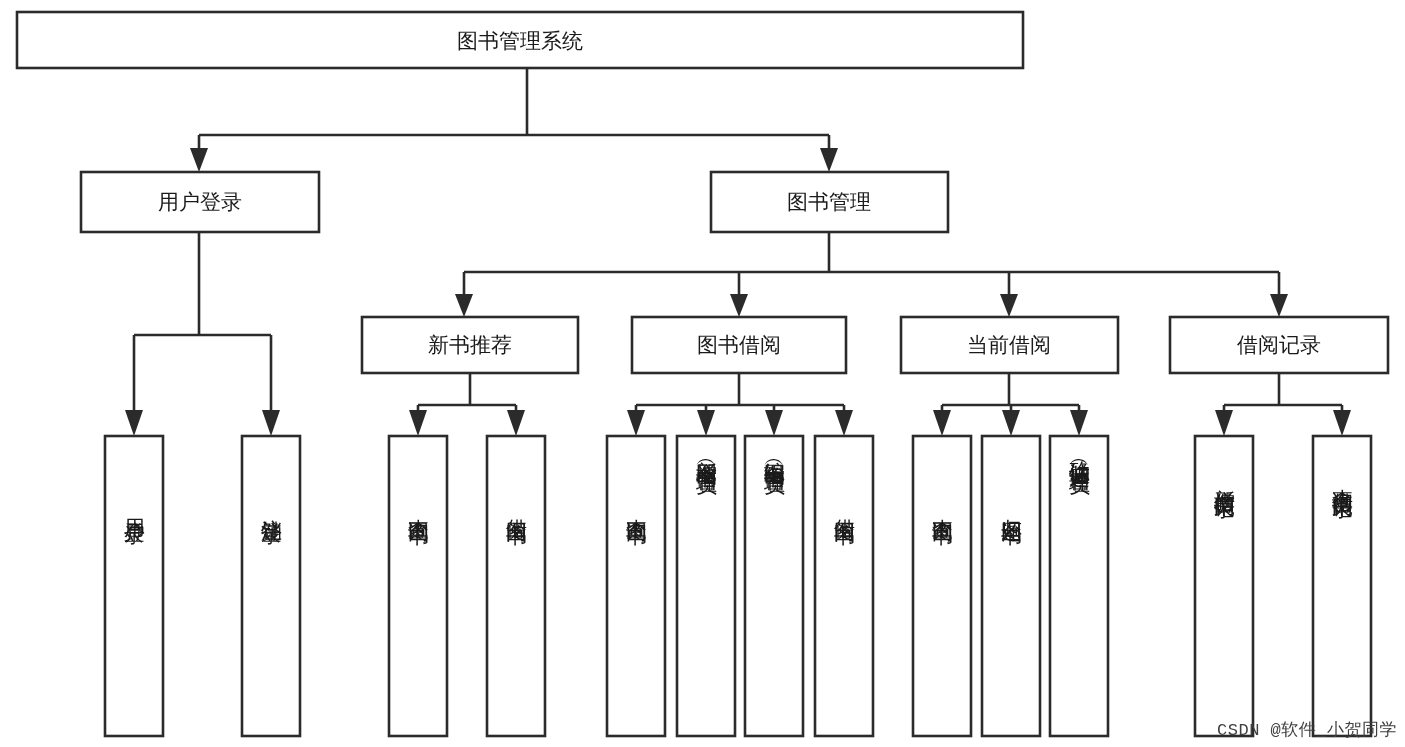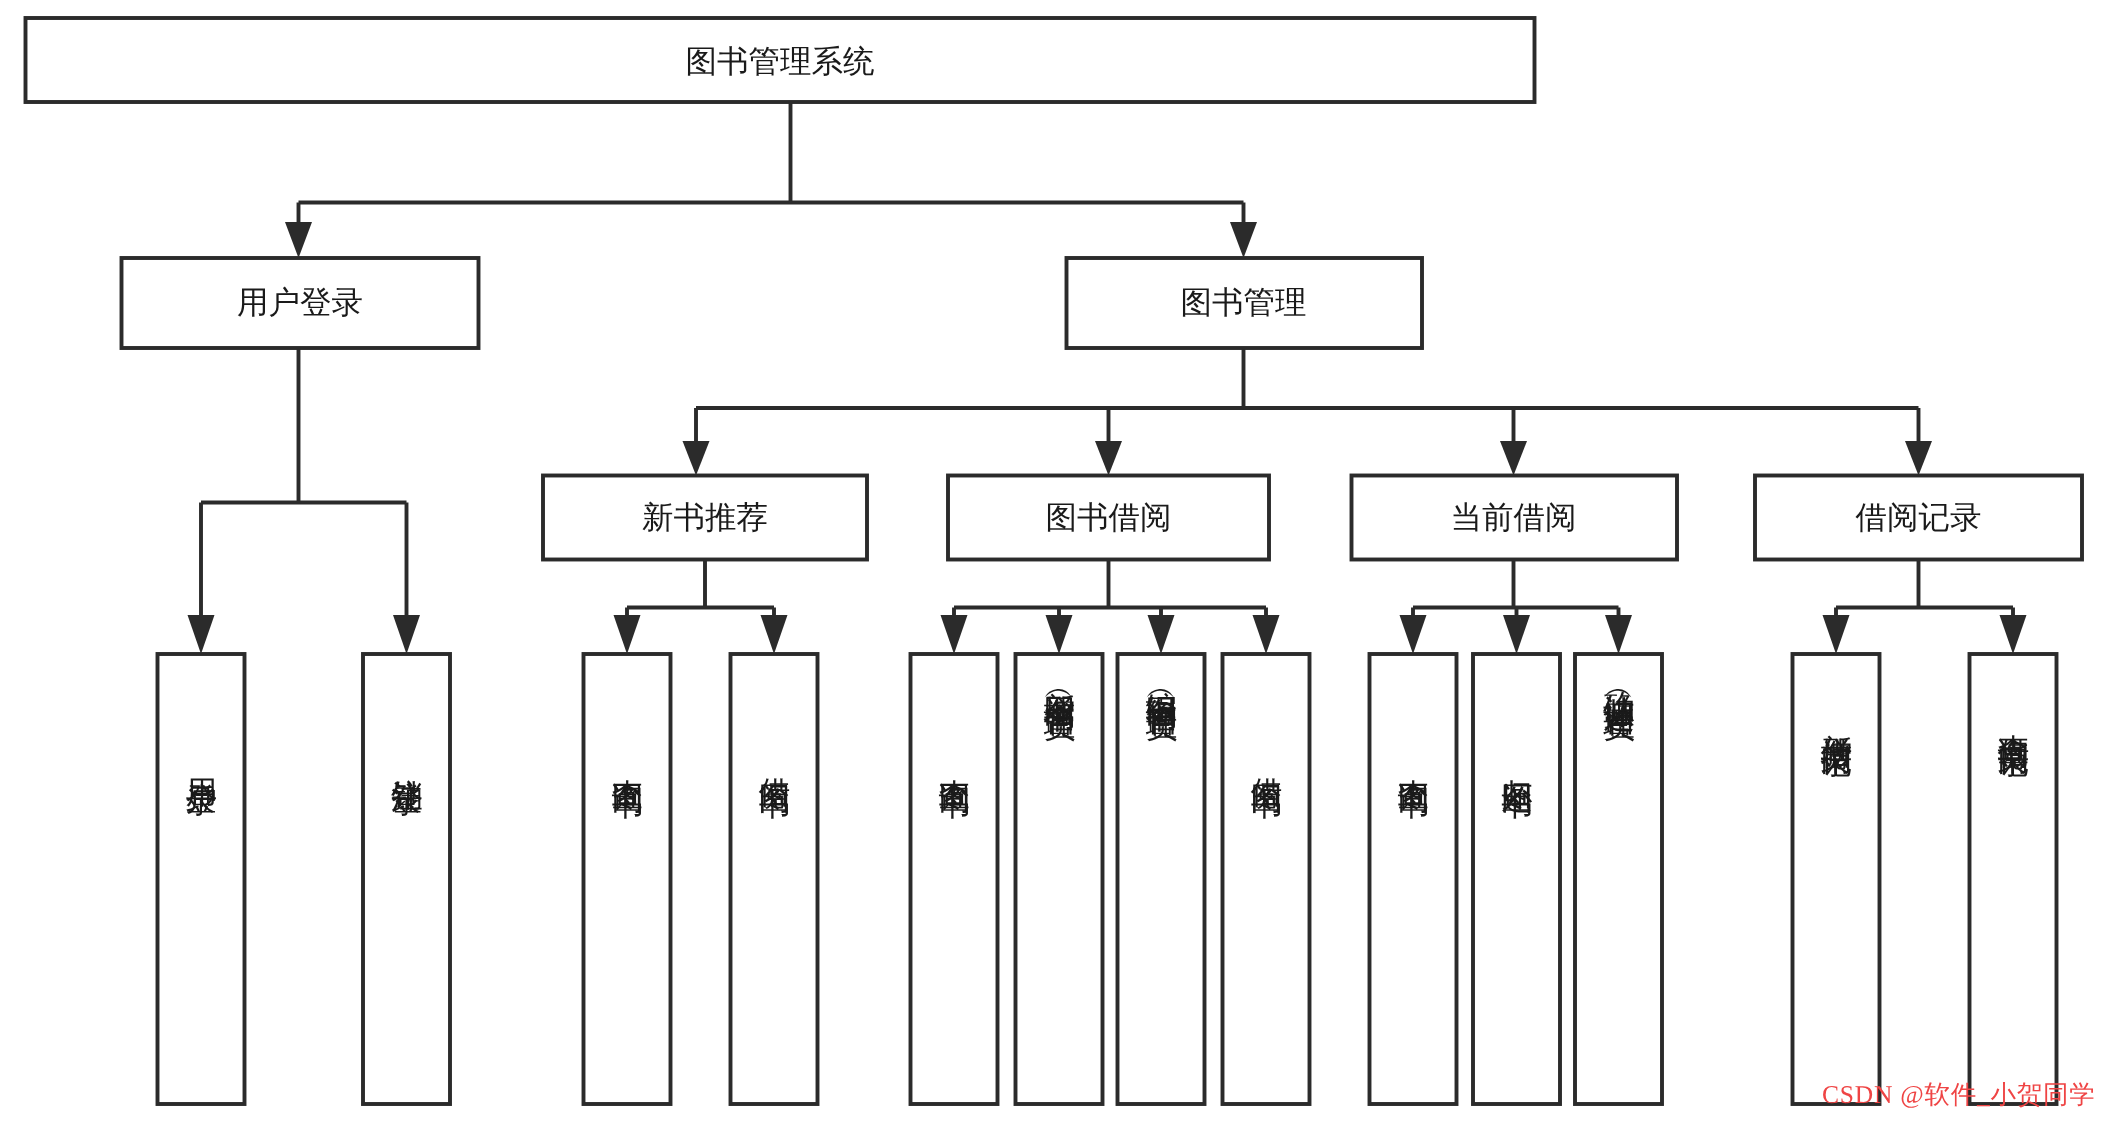--- a/index.html
+++ b/index.html
@@ -62,23 +62,23 @@
     font-size: 21px;
     line-height: 1.18;
     color: #1a1a1a;
     letter-spacing: 2px;
     white-space: nowrap;
   }
   #watermark {
     position: absolute;
     right: 8px;
     bottom: 6px;
-    font-family: Liberation Serif, serif;
+    font-family: Liberation Mono, monospace;
     font-size: 17px;
-    color: #ef4444;
+    color: #404040;
     letter-spacing: 0.5px;
     white-space: nowrap;
   }
 </style>
 </head>
 <body>
 
 <div id="diagram-root">
 
   <svg id="tree-svg" viewBox="0 0 1405 747">

